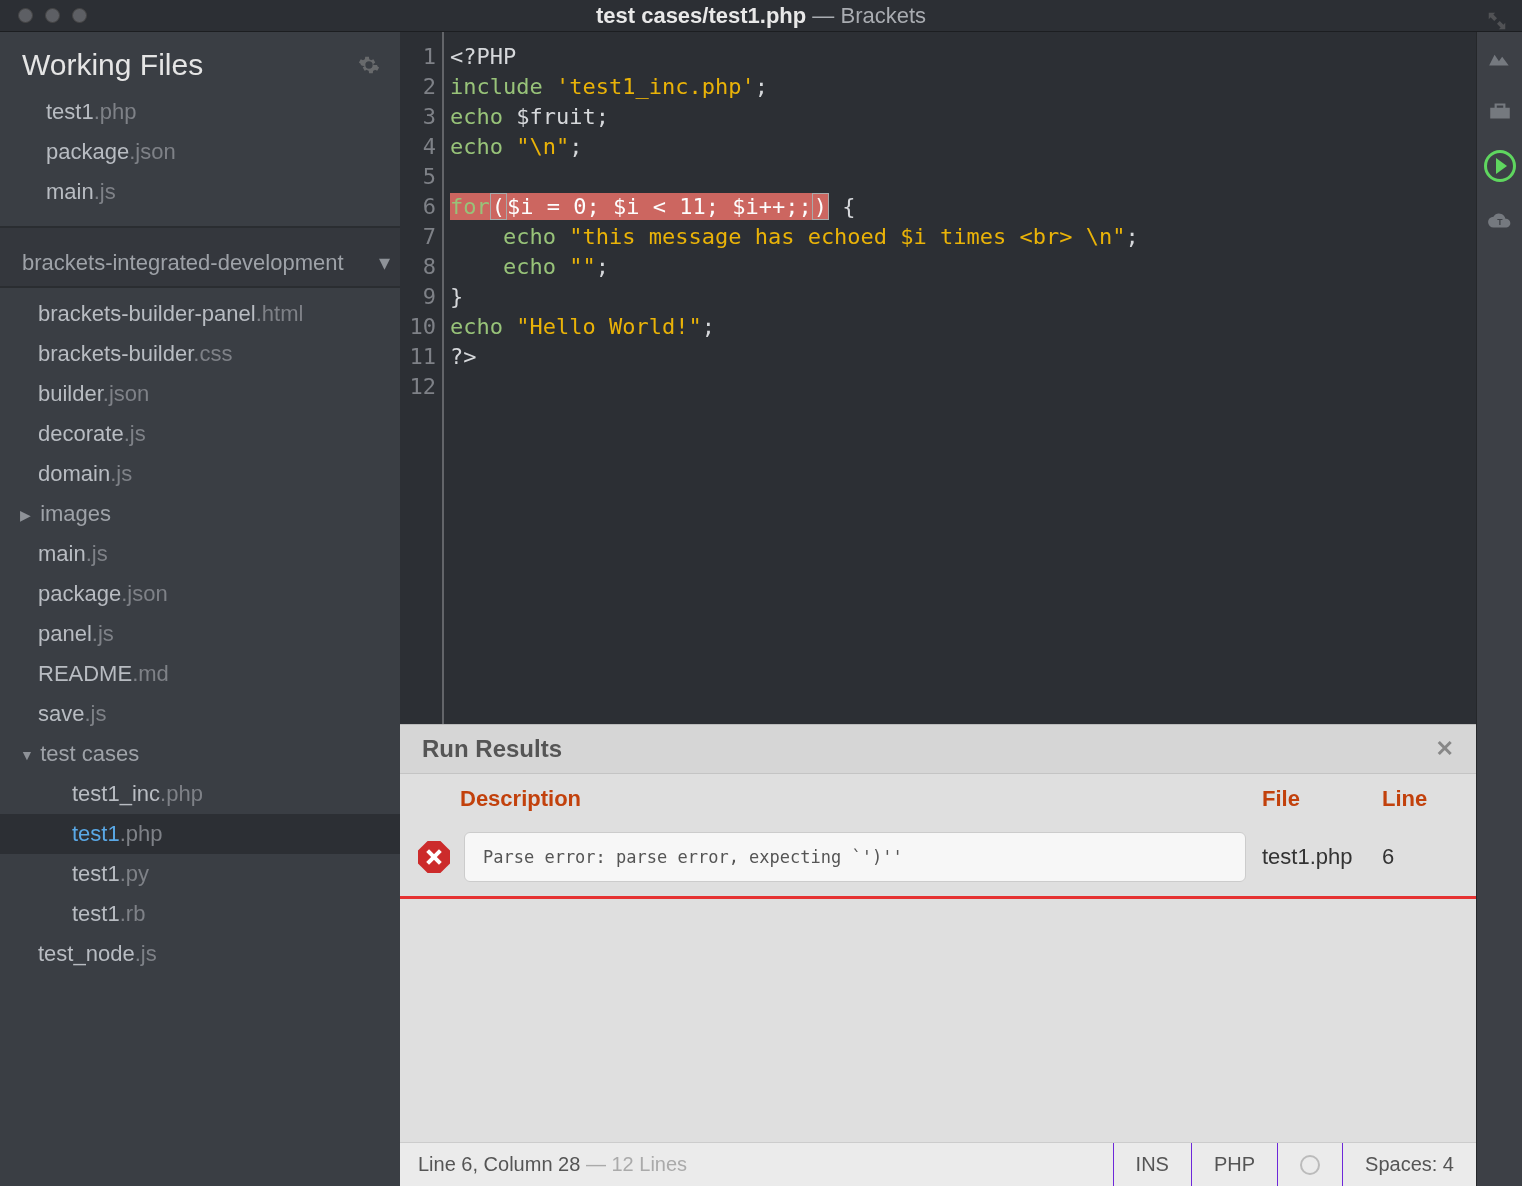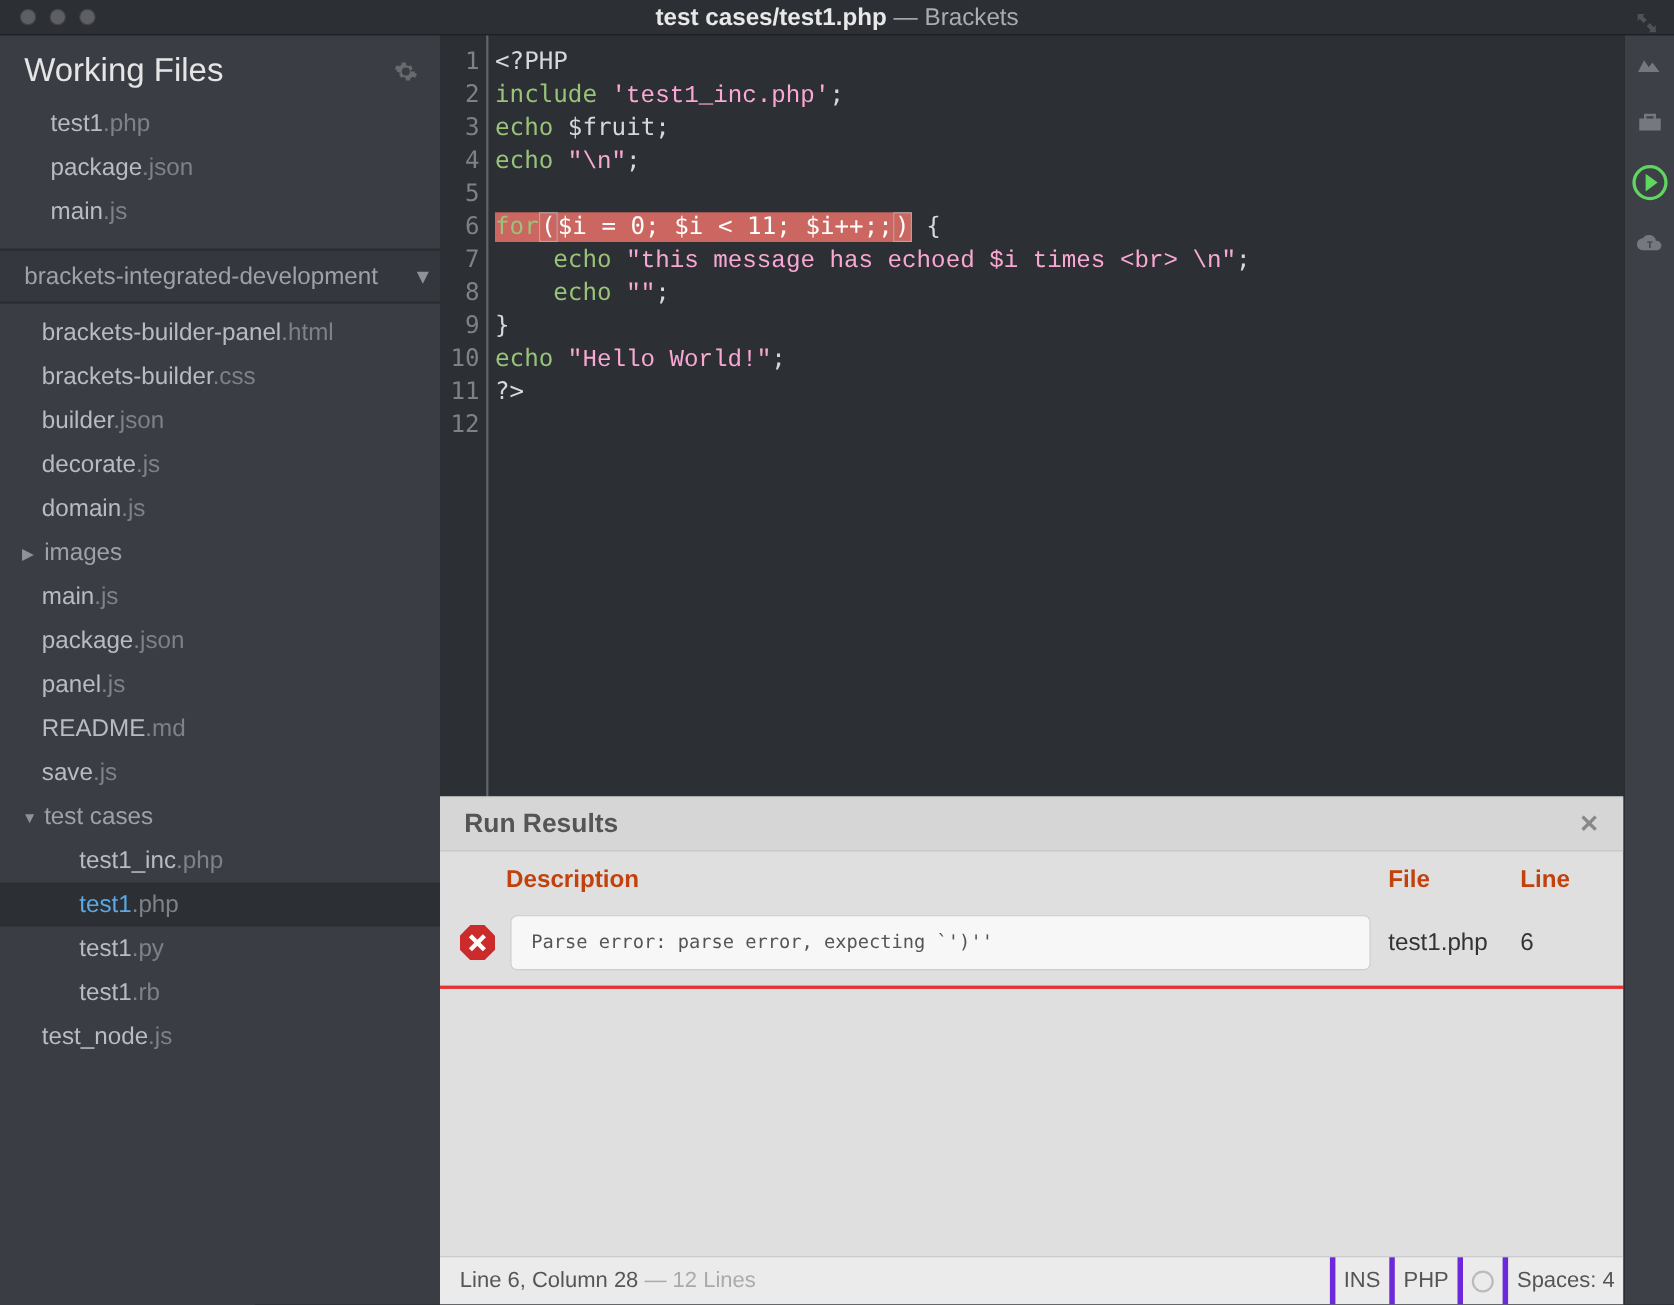--- a/index.html
+++ b/index.html
@@ -73,21 +73,21 @@
 .wf-list { padding-bottom: 14px; }
 .wf-item, .tree-item {
   padding: 7px 20px 7px 46px;
   cursor: default;
 }
 .wf-item .ext, .tree-item .ext, .project-title .ext { color: #7e8187; }
 .project-section {
   border-top: 2px solid #2a2d31;
   border-bottom: 2px solid #2a2d31;
   background: #34373d;
-  padding: 10px 10px 10px 22px;
+  padding: 22px 10px 10px 22px;
   color: #9ea2a8;
   font-size: 22px;
   display: flex;
   align-items: center;
 }
 .project-title { flex: 1; overflow: hidden; white-space: nowrap; }
 .tree { flex: 1; overflow: auto; padding-top: 6px; }
 .tree-item { padding-left: 38px; }
 .tree-item.indent1 { padding-left: 38px; }
 .tree-item.indent2 { padding-left: 72px; }
@@ -140,21 +140,21 @@
 .gutter div { padding-right: 6px; }
 .code {
   flex: 1;
   padding: 10px 0 0 6px;
   white-space: pre;
   color: #d6d8db;
   overflow: hidden;
 }
 .code-line { height: 30px; }
 .tok-kw { color: #98c379; }
-.tok-str { color: #f9a8d4; font-family: Liberation Mono, monospace; }
+.tok-str { color: #eab308; }
 .tok-var { color: #d6d8db; }
 .tok-tag { color: #d6d8db; }
 .hl-err {
   background: #cc6660;
   color: #fdfdfd;
   padding: 1px 0;
 }
 .bracket-box {
   border: 1px solid #aaa;
   padding: 0 1px;
@@ -234,22 +234,22 @@
   background: #ebebeb;
   border-top: 1px solid #ccc;
   display: flex;
   align-items: center;
   font-size: 20px;
   color: #555;
 }
 .sb-left { padding-left: 18px; flex: 1; }
 .sb-left .dim { color: #aaa; }
 .sb-cell {
-  border-left: 5px solid #6d28d9;
-  padding: 0 8px;
+  border-left: 1px solid #6d28d9;
+  padding: 0 22px;
   height: 100%;
   display: flex;
   align-items: center;
 }
 .sb-circle {
   width: 20px; height: 20px;
   border: 2px solid #bbb;
   border-radius: 50%;
 }
 .rightbar {

